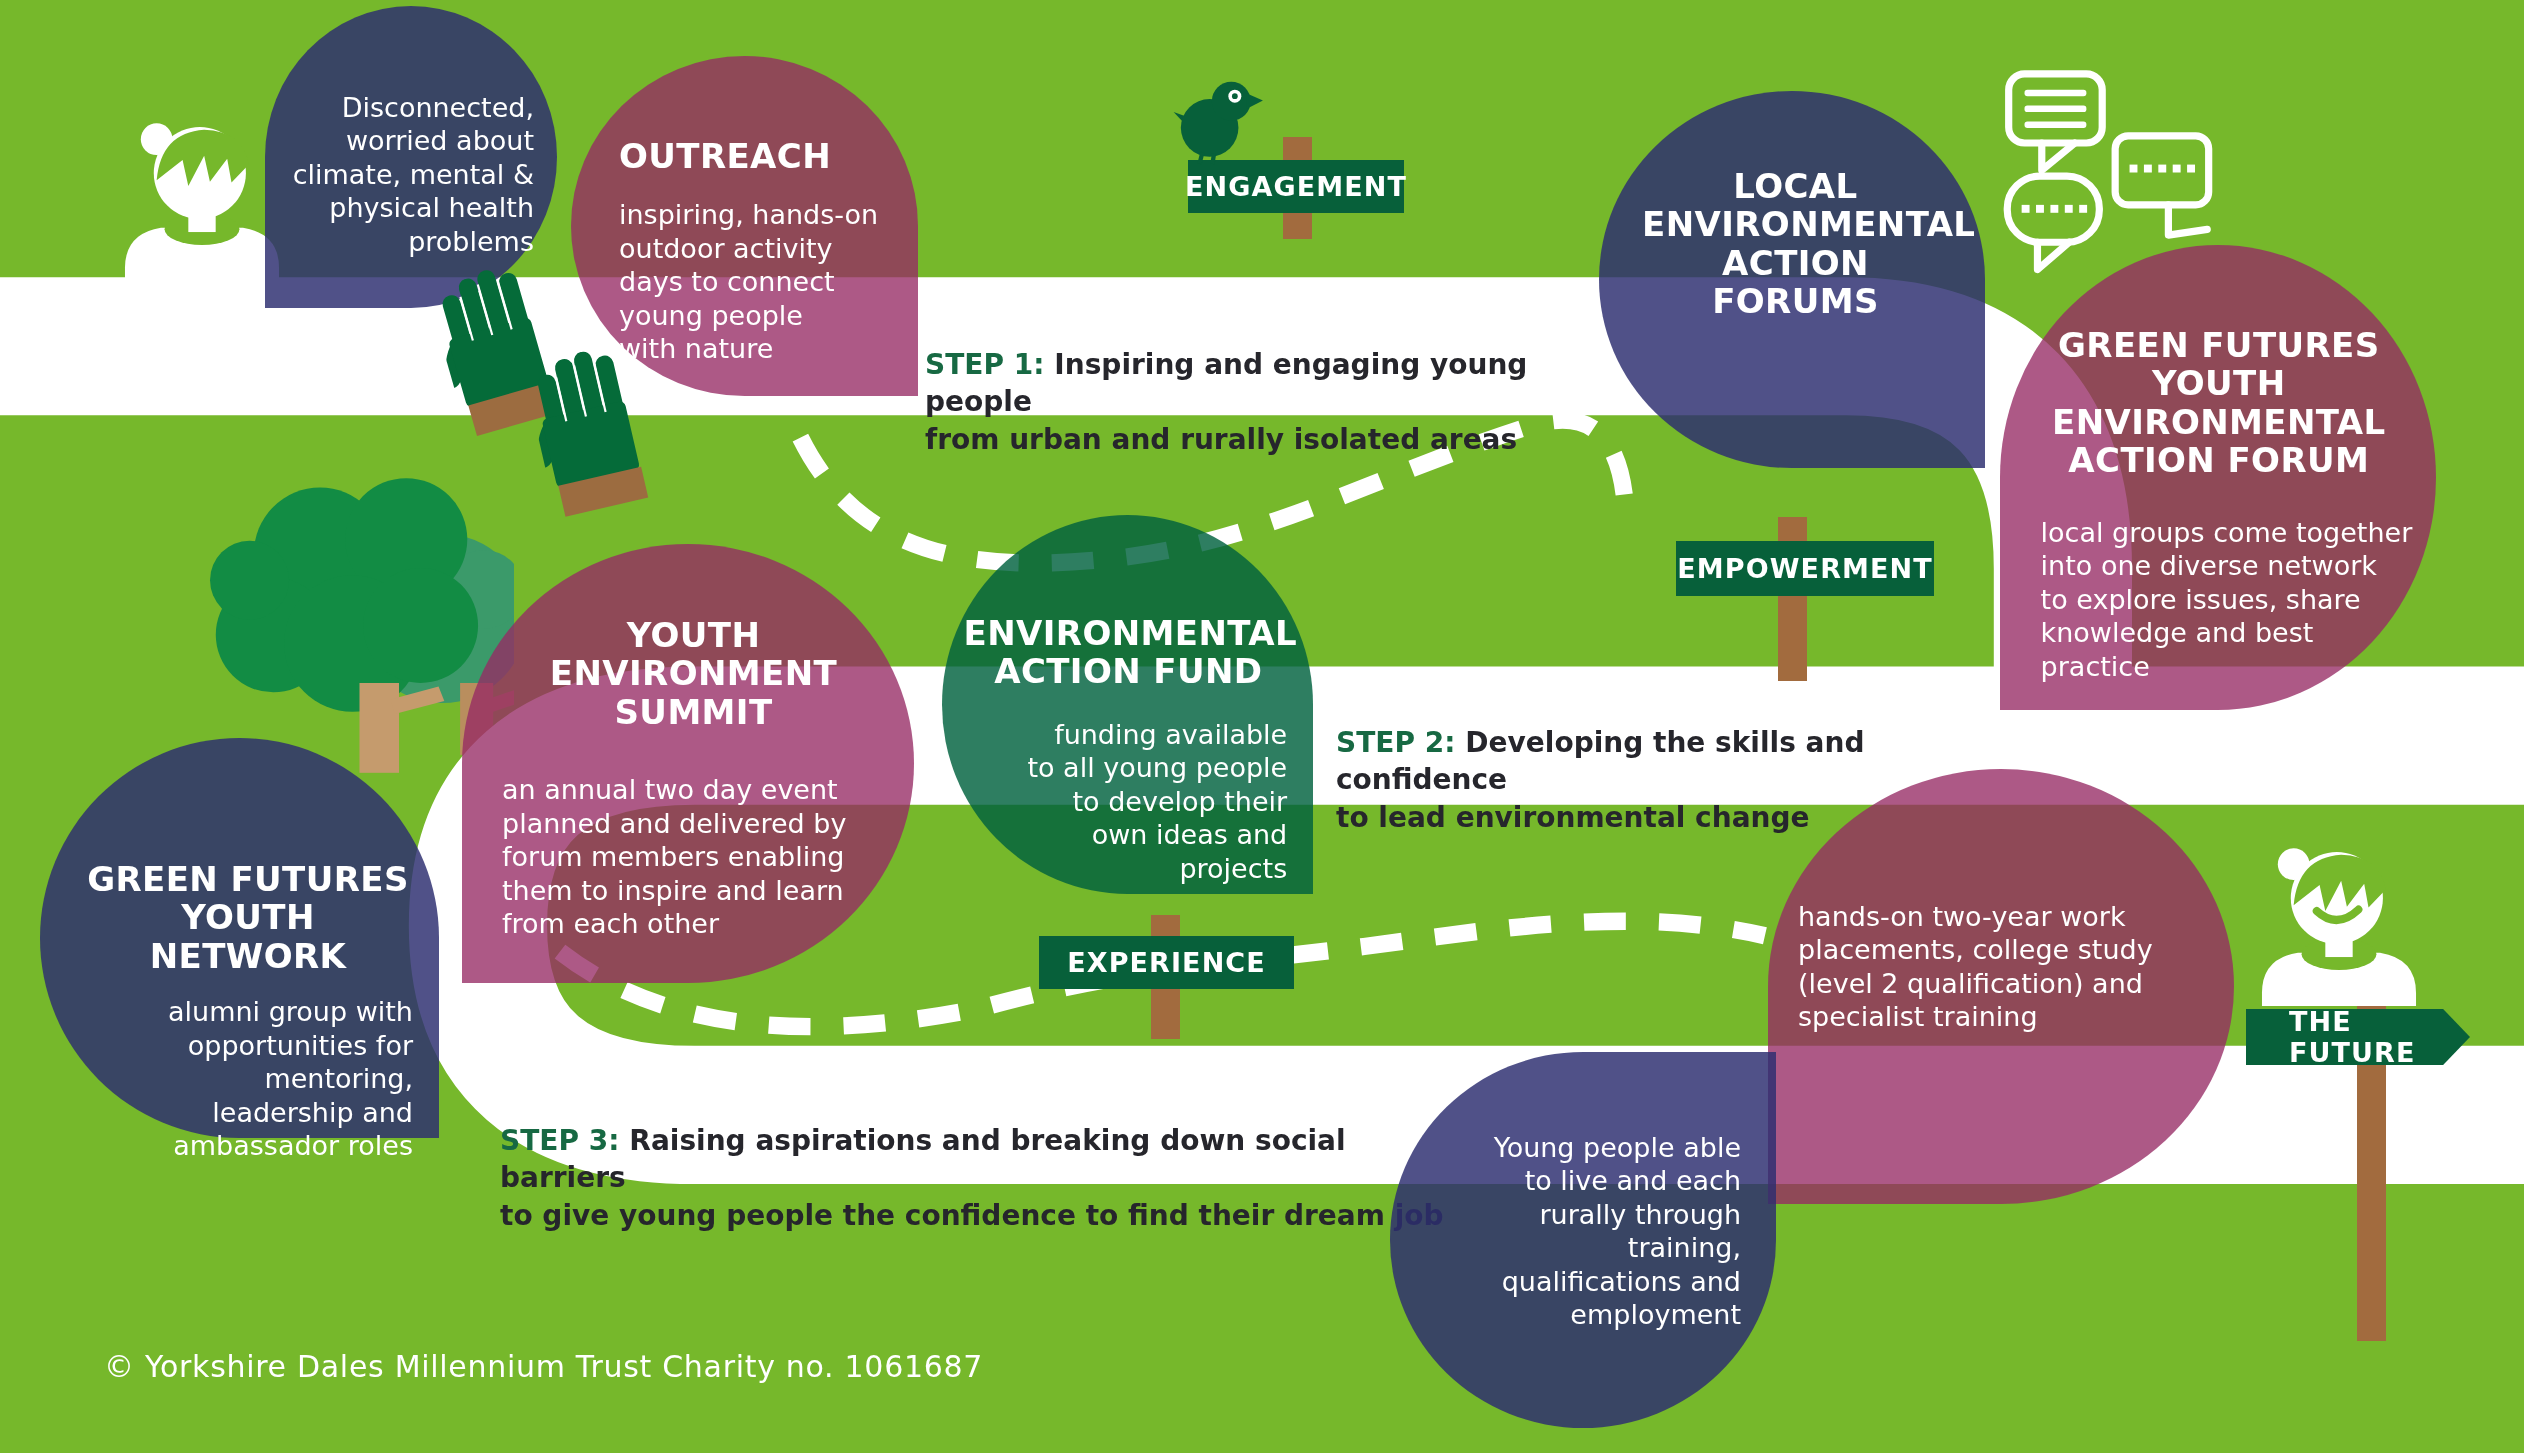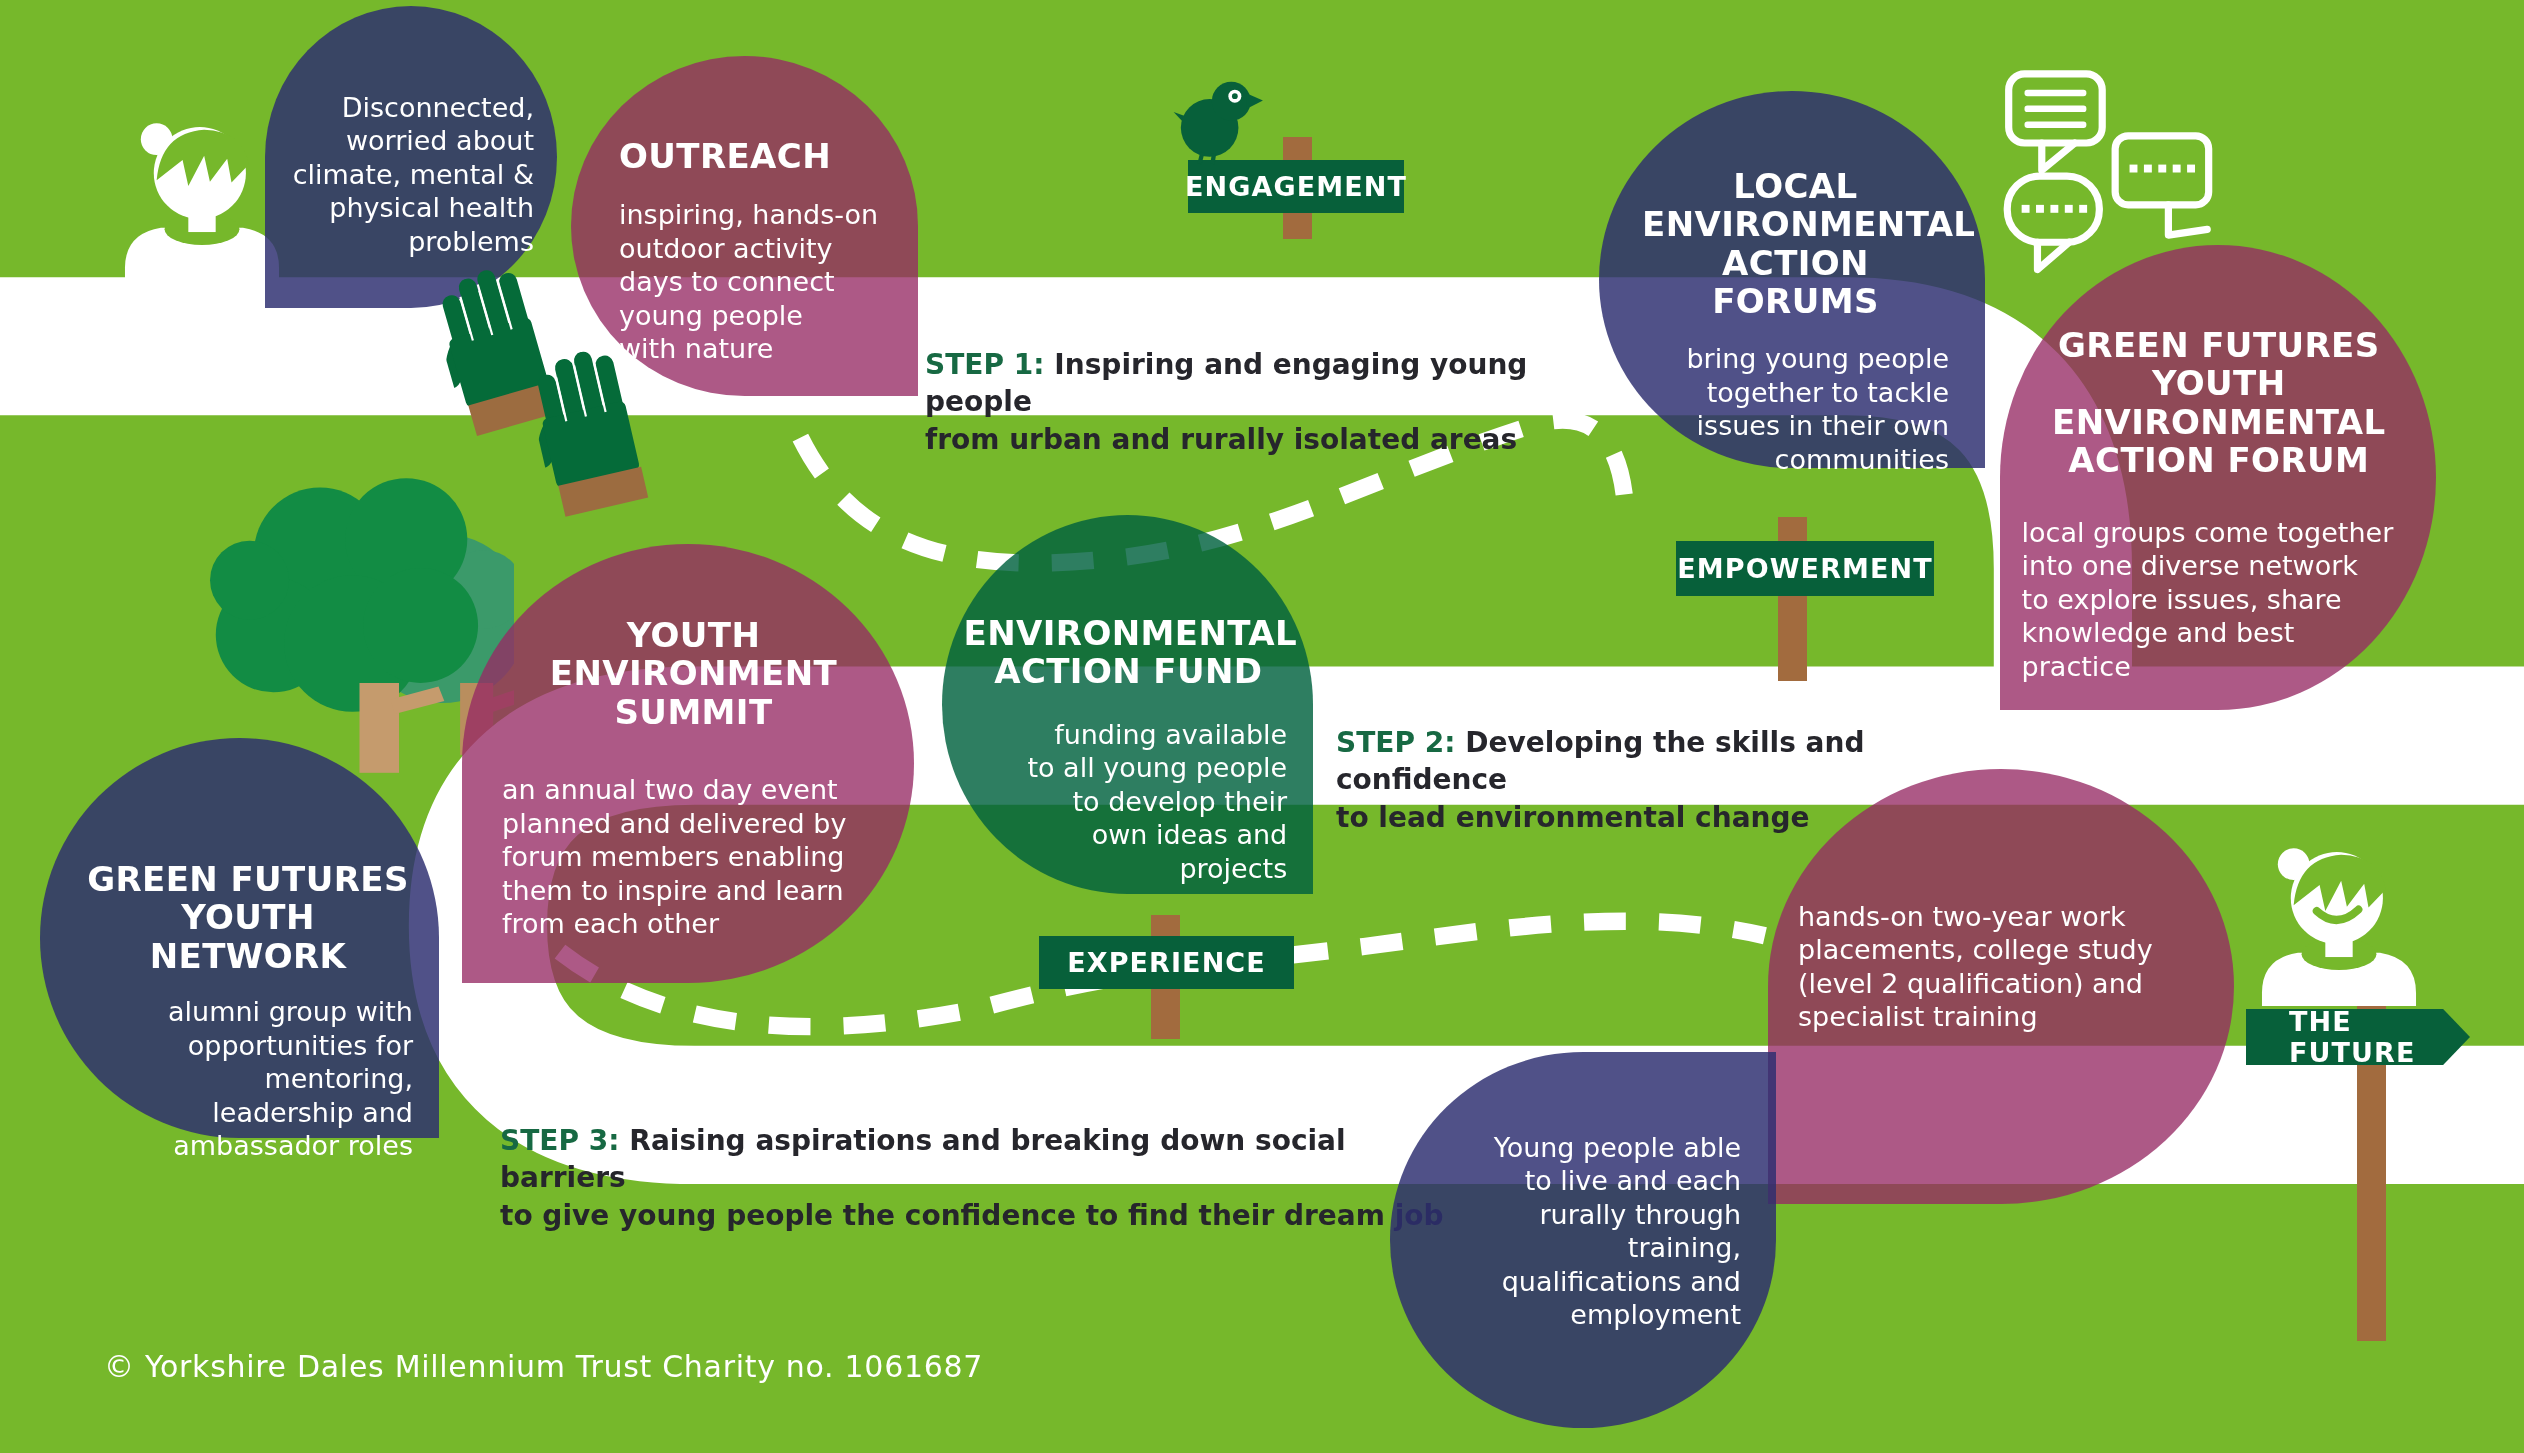--- a/index.html
+++ b/index.html
@@ -24,21 +24,21 @@
   #b-disconnected .b-body{text-align:right;}
 
   #b-outreach{left:571px;top:56px;width:347px;height:340px;padding:81px 18.7px 0 48px;}
   #b-outreach .b-title{text-align:left;}
   #b-outreach .b-body{margin-top:23px;text-align:left;}
 
   #b-local{left:1599px;top:91px;width:386px;height:377px;padding:76px 36px 0 43px;}
   #b-local .b-body{margin-top:21.6px;text-align:right;}
 
   #b-gfforum{left:2000px;top:245px;width:436px;height:465px;padding:81px 20px 0 21.6px;}
-  #b-gfforum .b-body{margin-top:36px;text-align:left;}
+  #b-gfforum .b-body{margin-top:36px;text-align:left;margin-left:19px;}
 
   #b-envfund{left:942px;top:515px;width:371px;height:379px;padding:99px 20px 0 21.6px;}
   #b-envfund .b-body{margin-top:27px;text-align:right;padding-right:5.8px;}
 
   #b-summit{left:462px;top:544px;width:452px;height:439px;padding:72px 29px 0 40px;}
   #b-summit .b-body{margin-top:42px;text-align:left;}
 
   #b-network{left:40px;top:738px;width:399px;height:400px;padding:122px 26px 0 43px;}
   #b-network .b-body{margin-top:20px;text-align:right;}
 
@@ -191,24 +191,20 @@
 outdoor activity
 days to connect
 young people
 with nature</div>
 </div>
 
 <div class="bubble navy sq-br" id="b-local">
   <div class="b-title">LOCAL
 ENVIRONMENTAL
 ACTION FORUMS</div>
-  <div class="b-body">bring young people
-together to tackle
-issues in their own
-communities</div>
 </div>
 
 <div class="bubble maroon sq-bl" id="b-gfforum">
   <div class="b-title">GREEN FUTURES
 YOUTH
 ENVIRONMENTAL
 ACTION FORUM</div>
   <div class="b-body">local groups come together
 into one diverse network
 to explore issues, share

